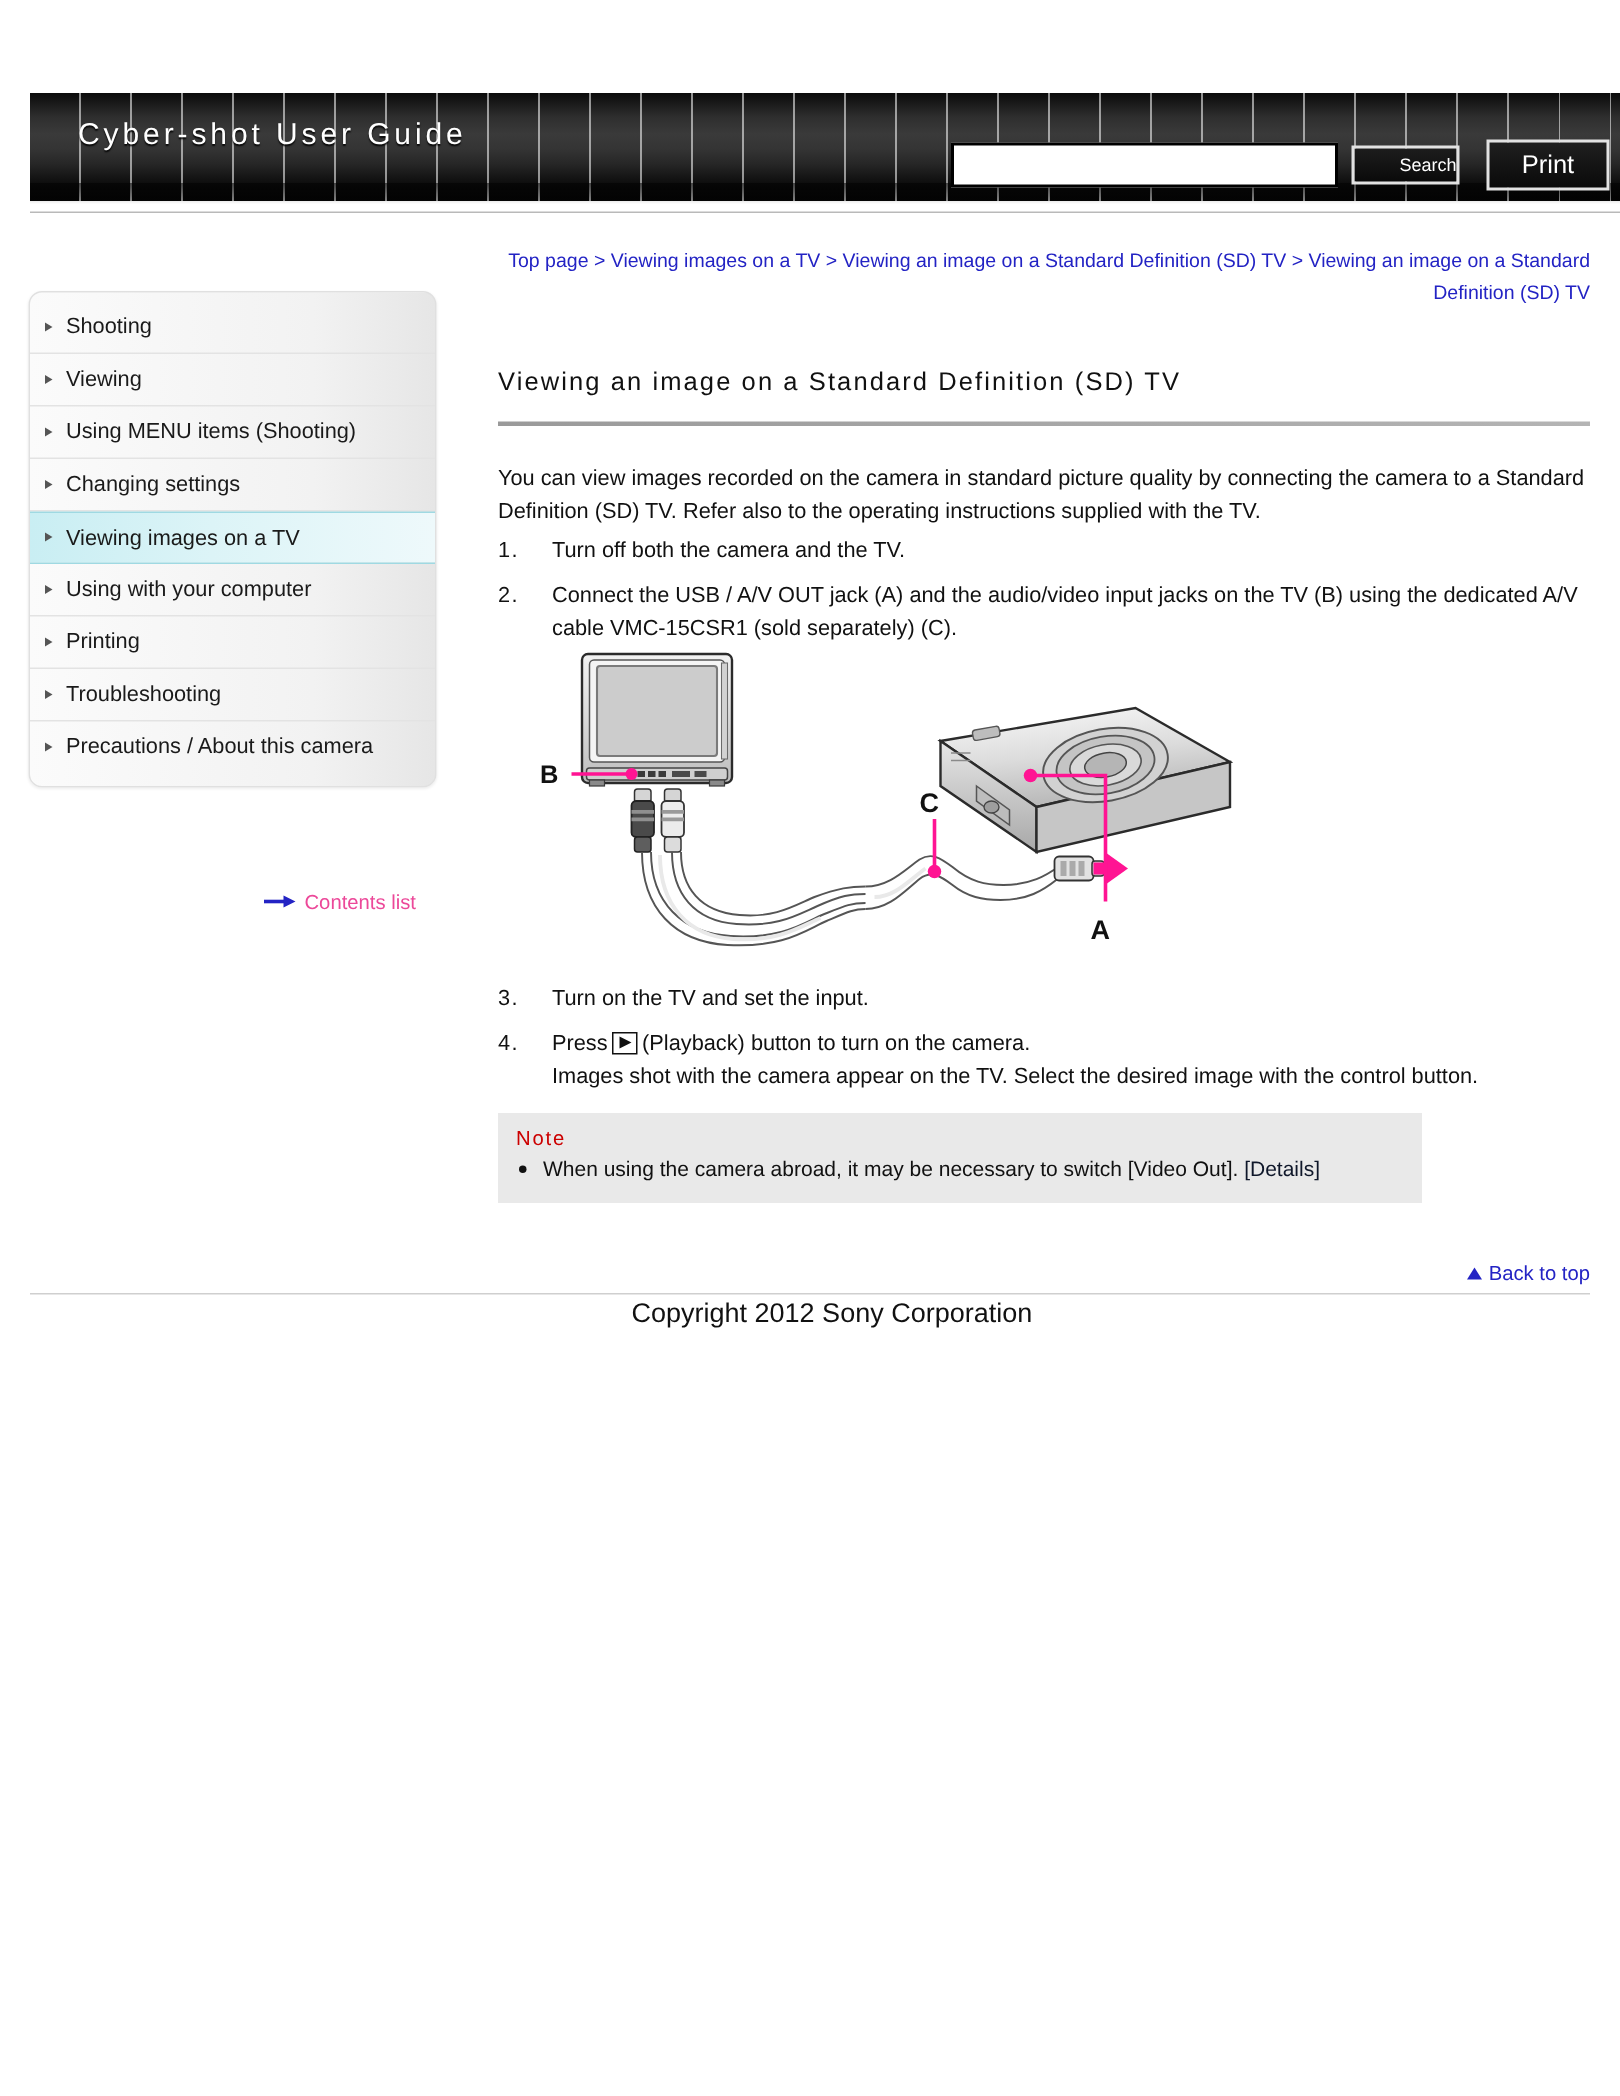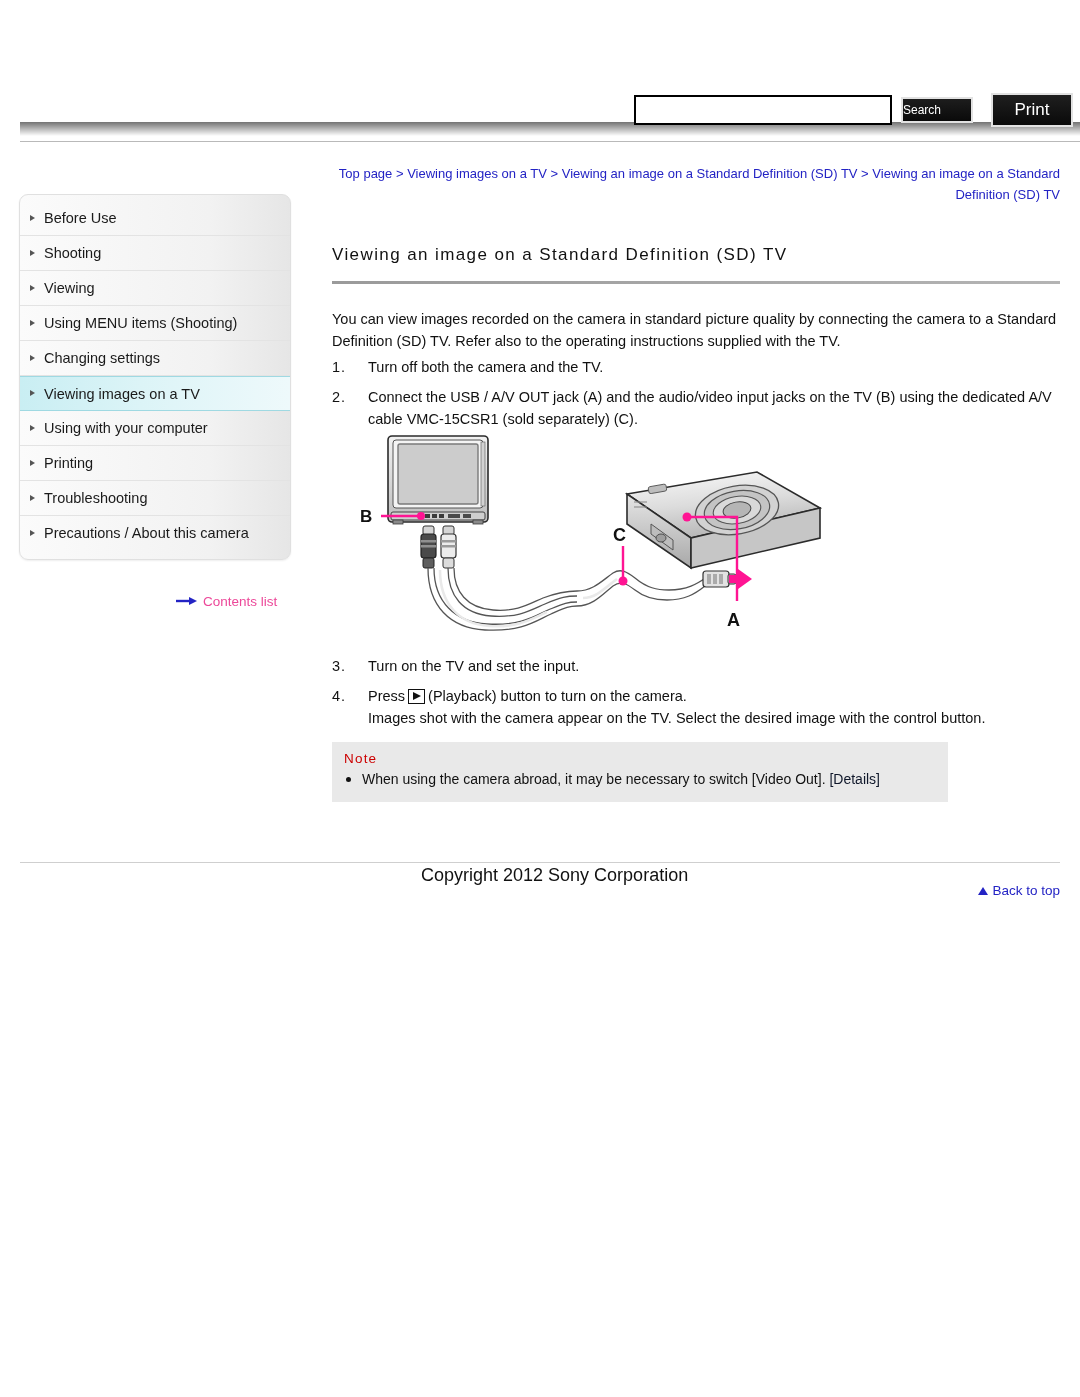--- a/index.html
+++ b/index.html
@@ -79,21 +79,21 @@
   .search-button {
     position: absolute;
     left: 901px; top: 97px;
     width: 72px; height: 26px;
     background: linear-gradient(to bottom, #1d1d1d, #0a0a0a);
     border: 2px solid #e2e2e2;
     color: #ffffff;
     font-family: "Liberation Sans", sans-serif;
     font-size: 12px;
     line-height: 22px;
-    text-align: left;
+    text-align: right;
     cursor: pointer;
     padding: 0;
   }
   .print-button {
     position: absolute;
     left: 991px; top: 93px;
     width: 82px; height: 34px;
     background: linear-gradient(to bottom, #1f1f1f, #0a0a0a);
     border: 2px solid #e2e2e2;
     color: #ffffff;
@@ -272,21 +272,20 @@
   .details-link { color: #0f172a; cursor: pointer; }
 
   
   .back-to-top {
     position: absolute;
     right: 20px; top: 841px;
     font-size: 13.5px;
     color: #2323c4;
     cursor: pointer;
     white-space: nowrap;
-    margin-top: 42px;
   }
   .bt-tri {
     display: inline-block;
     width: 0; height: 0;
     border-bottom: 8px solid #2323c4;
     border-left: 5px solid transparent;
     border-right: 5px solid transparent;
     margin-right: 4px;
     vertical-align: 0px;
   }
@@ -307,36 +306,36 @@
   .diagram {
     position: absolute;
     left: 355px; top: 428px;
     width: 470px; height: 222px;
   }
 </style>
 </head>
 <body>
 
 <div class="header-wrap">
+  <div class="header-bar">
+    <div class="header-stripes"></div>
+    <div class="brand-title">Cyber-shot User Guide</div>
+  </div>
   <div class="header-fade"></div>
   <div class="header-rule"></div>
 </div>
 <input class="search-input" type="text" placeholder="" style="">
 <button class="search-button">Search</button>
 <button class="print-button">Print</button>
 
 <div class="breadcrumb">
   <span class="crumb">Top page</span><span class="sep"> &gt; </span><span class="crumb">Viewing images on a TV</span><span class="sep"> &gt; </span><span class="crumb">Viewing an image on a Standard Definition (SD) TV</span><span class="sep"> &gt; </span><span class="crumb">Viewing an image on a Standard Definition (SD) TV</span>
 </div>
 
 <div class="sidebar">
-  <div class="nav-item">
-    <span class="tri"></span>
-    <span>Before Use</span>
-  </div>
   <div class="nav-item">
     <span class="tri"></span>
     <span>Shooting</span>
   </div>
   <div class="nav-item">
     <span class="tri"></span>
     <span>Viewing</span>
   </div>
   <div class="nav-item">
     <span class="tri"></span>

